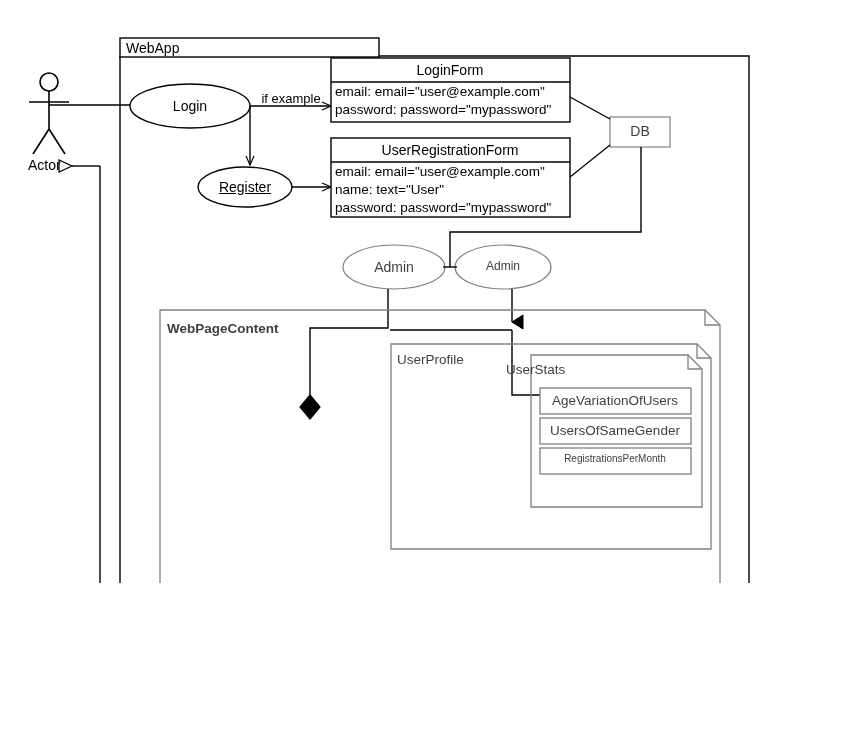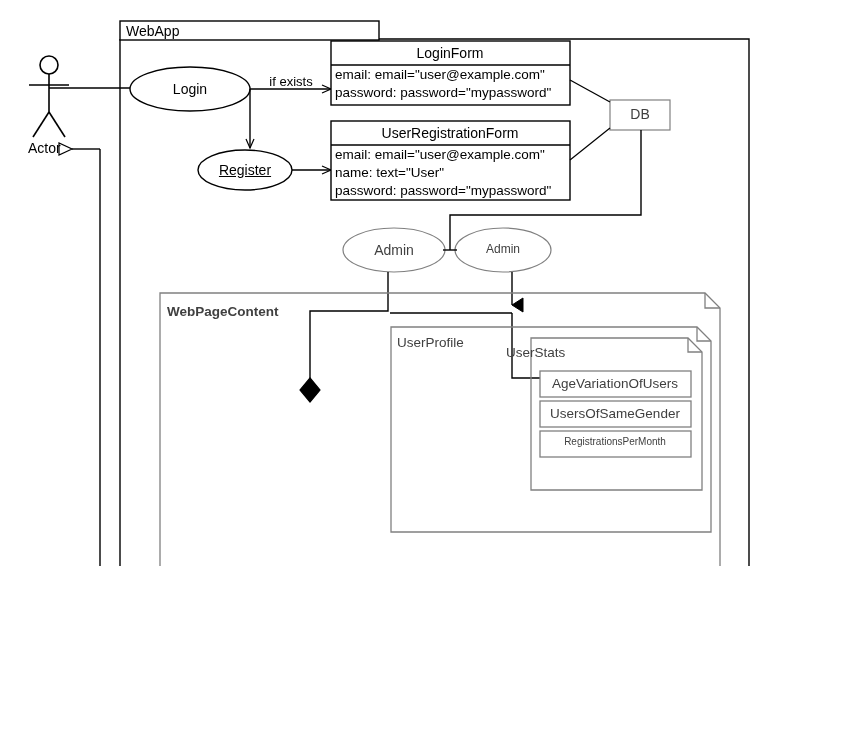--- a/index.html
+++ b/index.html
@@ -9,20 +9,21 @@
   }
   body {
     font-family: "Liberation Sans", sans-serif;
   }
   #diagram-root {
     position: relative;
     width: 860px;
     height: 566px;
     background: #ffffff;
     overflow: hidden;
+    margin-top: 17px;
   }
   #diagram-svg {
     position: absolute;
     left: 0;
     top: 0;
     width: 860px;
     height: 750px;
   }
   .lbl {
     position: absolute;
@@ -151,21 +152,21 @@
   <div class="lbl ctr" style="left:190px; top:82px; font-size:14px;">Login</div>
 
   <div class="lbl ctr" style="left:245px; top:163px; font-size:14px;text-decoration:underline;">Register</div>
 
   <div class="lbl ctr lbl-gray" style="left:394px; top:243px; font-size:14px;">Admin</div>
 
   <div class="lbl ctr lbl-gray" style="left:503px; top:243px; font-size:12px;">Admin</div>
 
   <div class="lbl ctr" style="left:689px; top:623px; font-size:14px;padding-left:21px;">Logout</div>
 
-  <div class="lbl ctr" style="left:291px; top:75px; font-size:13px;">if exists</div>
+  <div class="lbl ctr" style="left:291px; top:75px; font-size:13px;">if example</div>
 
   <div class="lbl ctr" style="left:450px; top:46px; font-size:14px;">LoginForm</div>
   <div class="lbl" style="left:335px; top:68px; font-size:13.5px;">email: email="user@example.com"</div>
   <div class="lbl" style="left:335px; top:86px; font-size:13.5px;">password: password="mypassword"</div>
 
   <div class="lbl ctr" style="left:450px; top:126px; font-size:14px;">UserRegistrationForm</div>
   <div class="lbl" style="left:335px; top:148px; font-size:13.5px;">email: email="user@example.com"</div>
   <div class="lbl" style="left:335px; top:166px; font-size:13.5px;">name: text="User"</div>
   <div class="lbl" style="left:335px; top:184px; font-size:13.5px;">password: password="mypassword"</div>
 

